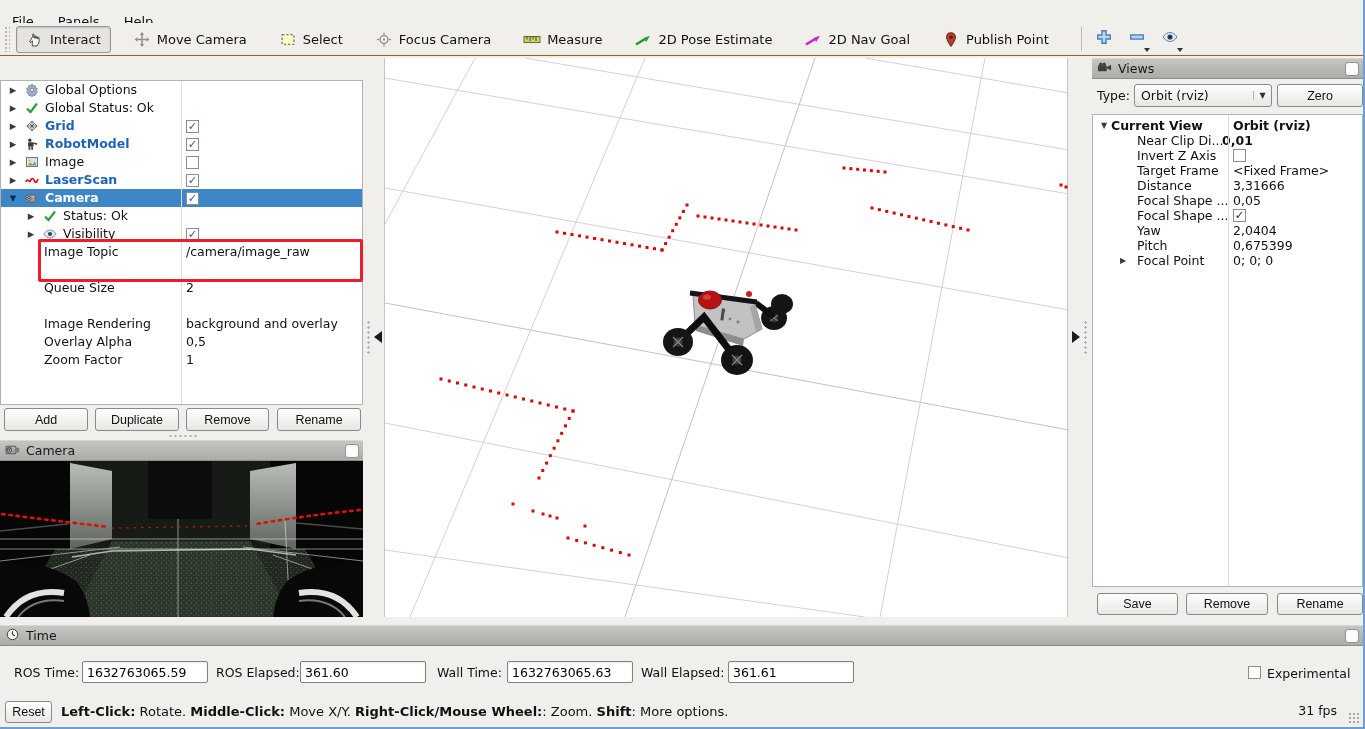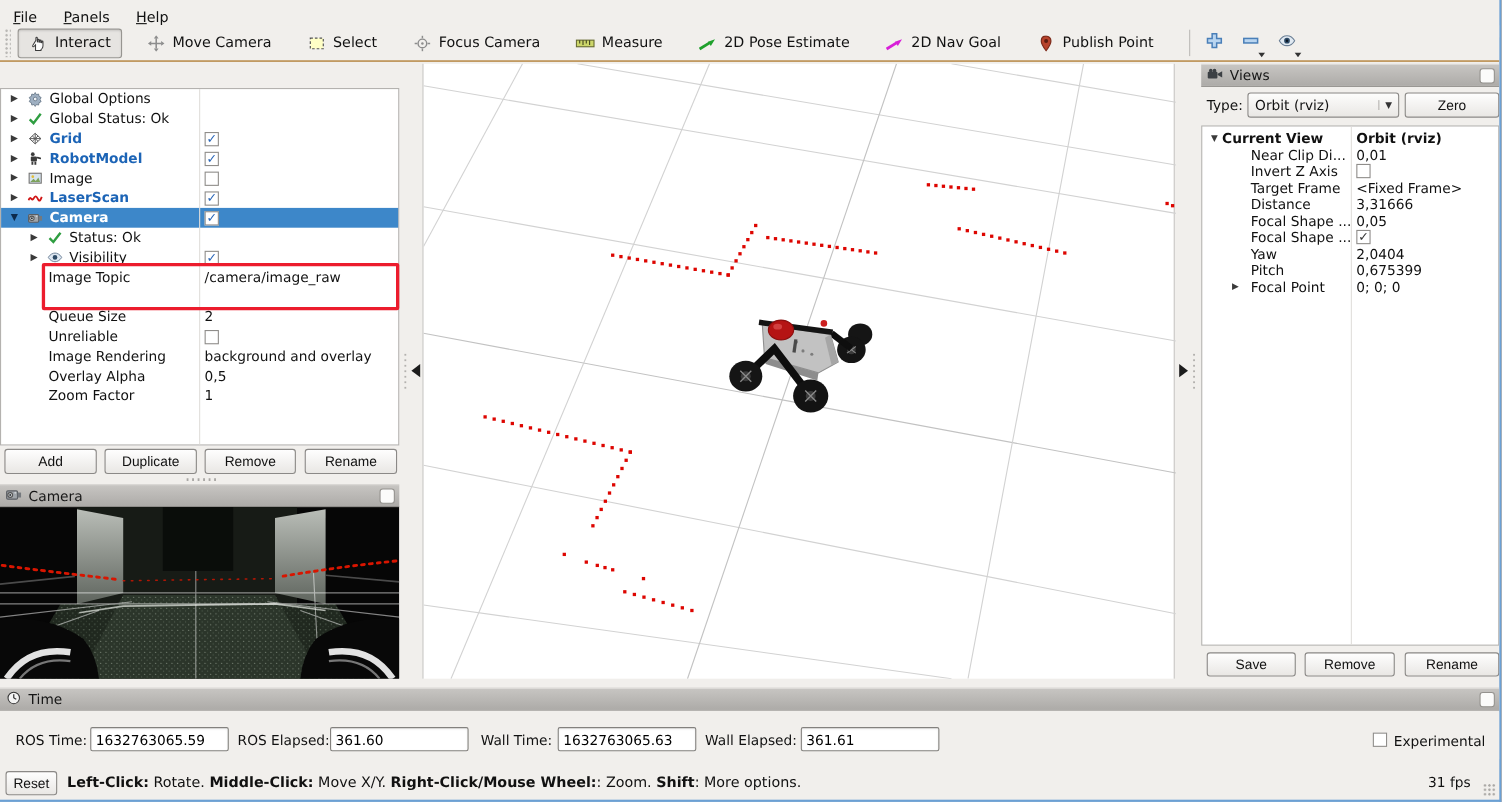--- a/index.html
+++ b/index.html
@@ -4,21 +4,21 @@
 <style>
   * { box-sizing: border-box; }
   html,body { margin:0; padding:0; background:#888; }
   #win {
     position:relative; width:1365px; height:729px; overflow:hidden;
     background:#f1efec; font-family:"DejaVu Sans","Liberation Sans",sans-serif;
     color:#111; border-right:2px solid #6ba0d4; border-bottom:2px solid #6ba0d4;
   }
   
   #menubar { position:absolute; left:0; top:0; width:100%; height:34px;
-    background:#f1efec; border-bottom:1px solid #cbc9c6; display:flex; align-items:center;
+    background:#f1efec; border-bottom:1px solid #cbc9c6; display:flex; align-items:flex-end;
     font-size:13px; gap:0; }
   .menu-item { padding:0 12px; height:22px; line-height:22px; cursor:default; }
   
   #toolbar { position:absolute; left:0; top:23px; width:100%; height:33px;
     background:#f1efec; border-bottom:1px solid #a16207; display:flex; align-items:center; }
   .grip { width:6px; height:26px; margin:0 6px 0 4px;
     background-image:radial-gradient(circle,#b9b7b4 1px,transparent 1.2px);
     background-size:4px 4px; }
   .tool { display:flex; align-items:center; gap:6px; font-size:13px; padding:5px 9px;
     margin-right:12px; border:1px solid transparent; border-radius:3px; white-space:nowrap; }
@@ -314,24 +314,20 @@
         <span class="tlbl " style="left:62px">Visibility</span>
         <span class="cbx" style="left:185px">✓</span>
       </div>
       <div class="trow" style="top: 162px;">
         <span class="tlbl" style="left:43px">Image Topic</span>
         <span class="tval">/camera/image_raw</span>
       </div>
       <div class="trow" style="top: 198px;">
         <span class="tlbl" style="left:43px">Queue Size</span>
         <span class="tval">2</span>
-      </div>
-      <div class="trow" style="top: 216px;">
-        <span class="tlbl" style="left:43px">Unreliable</span>
-        <span class="cbx" style="left:185px"></span>
       </div>
       <div class="trow" style="top: 234px;">
         <span class="tlbl" style="left:43px">Image Rendering</span>
         <span class="tval">background and overlay</span>
       </div>
       <div class="trow" style="top: 252px;">
         <span class="tlbl" style="left:43px">Overlay Alpha</span>
         <span class="tval">0,5</span>
       </div>
       <div class="trow" style="top: 270px;">
@@ -578,21 +574,21 @@
   </div>
   <button class="btn" style="left:1277px;top:84px;width:86px;height:23px;">Zero</button>
   <div class="panel-white" style="left:1092px;top:114px;width:271px;height:473px;" id="views-tree">
       <div class="vrow" style="top: 3px;">
         <span class="texp" style="left:5px;font-size:8px;top:0">▼</span>
         <span style="position:absolute;left:18px;font-weight:bold;">Current View</span>
         <span style="position:absolute;left:140px;font-weight:bold;">Orbit (rviz)</span>
       </div>
       <div class="vrow" style="top: 18px;">
         <span style="position:absolute;left:44px;">Near Clip Di...</span>
-        <span style="position:absolute;left:140px;">0,01</span>
+        <span style="position:absolute;left:129px;font-weight:bold;">0,01</span>
       </div>
       <div class="vrow" style="top: 33px;">
         <span style="position:absolute;left:44px;">Invert Z Axis</span>
         <span class="cbx" style="left:140px;top:1px;color:#333"></span>
       </div>
       <div class="vrow" style="top: 48px;">
         <span style="position:absolute;left:44px;">Target Frame</span>
         <span style="position:absolute;left:140px;">&lt;Fixed Frame&gt;</span>
       </div>
       <div class="vrow" style="top: 63px;">

